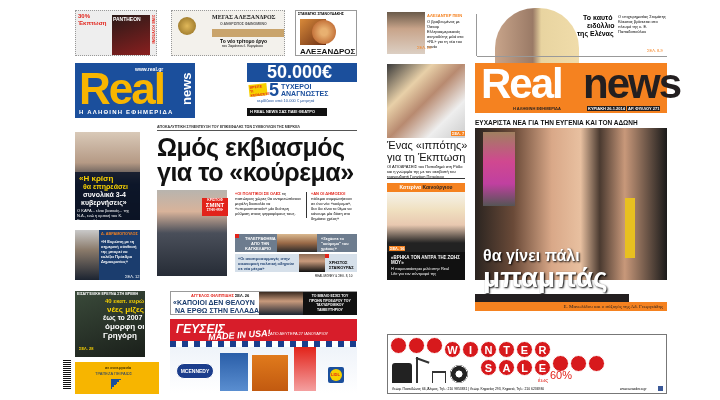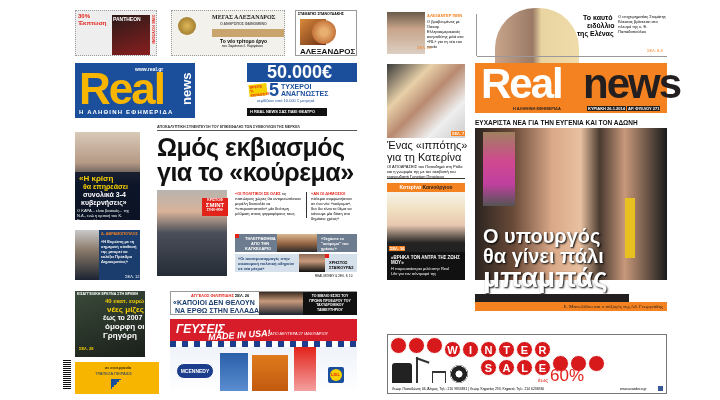--- a/index.html
+++ b/index.html
@@ -205,21 +205,21 @@
     <div class="abs reallife-real" style="left:6px; top:-3px;">Real</div>
     <div class="abs reallife-life" style="left:108px; top:-3px;">news</div>
     <div class="abs tiny bold" style="left:38px; top:43px; color:#231f20;">Η ΑΛΗΘΙΝΗ ΕΦΗΜΕΡΙΔΑ</div>
     <div class="abs white tiny bold" style="left:112px; top:43px; background:#231f20; padding:0 1px;">ΚΥΡΙΑΚΗ 26.1.2014</div>
     <div class="abs white tiny bold" style="left:152px; top:43px; background:#231f20; padding:0 1px;">ΑΡ. ΦΥΛΛΟΥ 271</div>
   </div>
 
   <div class="abs" style="left:2px; top:56px; width:78px; height:74px; background:linear-gradient(135deg,#3a3a3a 0%,#e8d0a8 30%,#b88a70 50%,#eeeeee 75%,#cccccc 100%);"></div>
   <div class="abs white tiny bold" style="left:66px; top:123px; background:#f58220; padding:0 1px;">ΣΕΛ. 7</div>
   <div class="abs" style="left:2px; top:131px; font-size:11px; color:#111;">Ένας «ιππότης»</div>
-  <div class="abs" style="left:2px; top:143px; font-size:11px; color:#111;">για τη Κατερίνα</div>
+  <div class="abs" style="left:2px; top:143px; font-size:11px; color:#111;">για τη Έκπτωση</div>
   <div class="abs tiny" style="left:2px; top:156px; width:78px;">ΟΙ ΑΠΟΔΡΑΣΕΙΣ του Παπαδημά στη Ρόδο και η γνωριμία της με τον ακτιβιστή του τραγουδιστή Γρηγόρη Πετράκου</div>
   <div class="abs" style="left:2px; top:170px; width:78px; height:1px; background:#333;"></div>
 
   <div class="abs orange" style="left:2px; top:175px; width:78px; height:9px;">
     <div class="small bold" style="text-align:center; line-height:9px;">
       <span class="white">Κατερίνα</span>
       <span style="color:#231f20;">Καινούργιου</span>
     </div>
   </div>
   <div class="abs" style="left:2px; top:184px; width:78px; height:60px; background:linear-gradient(180deg,#f5f2ea 0%,#f0e0c0 30%,#e8c8b0 55%,#222 85%);"></div>
@@ -227,22 +227,21 @@
     <div class="abs white tiny bold" style="left:2px; top:-6px; background:#f58220; padding:0 1px;">ΣΕΛ. 16</div>
     <div class="abs white bold" style="left:4px; top:3px; width:70px; font-size:4.5px; line-height:5px;">«ΒΡΗΚΑ ΤΟΝ ΑΝΤΡΑ ΤΗΣ ΖΩΗΣ ΜΟΥ»</div>
     <div class="abs white tiny" style="left:4px; top:14px; width:60px;">Η παρουσιάστρια μιλά στην Real Life για τον σύντροφό της</div>
   </div>
 
   <div class="abs bold" style="left:90px; top:111px; font-size:6.5px; white-space:nowrap; color:#111;">ΕΥΧΑΡΙΣΤΑ ΝΕΑ ΓΙΑ ΤΗΝ ΕΥΓΕΝΙΑ ΚΑΙ ΤΟΝ ΑΔΩΝΗ</div>
   <div class="abs" style="left:90px; top:120px; width:192px; height:152px; background:linear-gradient(90deg,#2a2420 0%,#6a4a38 20%,#d9a888 40%,#e8c0a0 55%,#4a3a30 65%,#c8987a 78%,#1a1a1a 100%);">
     <div class="abs" style="left:8px; top:4px; width:32px; height:74px; background:linear-gradient(180deg,#a08060,#d04890 40%,#c040a0 70%,#555);"></div>
     <div class="abs" style="left:150px; top:70px; width:10px; height:60px; background:#e8c020;"></div>
   </div>
-  <div class="abs big-white" style="left:98px; top:218px; font-size:20px; line-height:20px;">Ο υπουργός</div>
-  <div class="abs big-white" style="left:98px; top:238px; font-size:20px; line-height:20px;">θα γίνει πάλι</div>
+  <div class="abs big-white" style="left:98px; top:238px; font-size:16px; line-height:20px;">θα γίνει πάλι</div>
   <div class="abs big-white" style="left:98px; top:256px; font-size:28px; line-height:28px;">μπαμπάς</div>
   <div class="abs" style="left:90px; top:286px; width:154px; height:8px; background:#231f20;">
     <span class="bold" style="font-size:5px; color:#f58220; font-family:'Liberation Serif',serif; padding-left:2px;">Σε πελάγη ευτυχίας</span>
     <span style="font-size:5px; color:#f58220; font-family:'Liberation Serif',serif;">πλέουν η όμορφη μαέστρος</span>
   </div>
   <div class="abs white tiny bold" style="left:262px; top:287px;">ΣΕΛ. 3</div>
   <div class="abs orange" style="left:90px; top:294px; width:192px; height:9px;">
     <div style="font-size:5px; line-height:9px; font-family:'Liberation Serif',serif; text-align:right; padding-right:4px; color:#231f20;">Ε. Μανωλίδου και ο σύζυγός της Αδ. Γεωργιάδης</div>
   </div>
 
@@ -252,18 +251,18 @@
     </div>
     <div class="abs" style="left:92px; top:20px; white-space:nowrap;">
       <span class="dot">S</span><span class="dot">A</span><span class="dot">L</span><span class="dot">E</span><span class="dot"></span><span class="dot"></span><span class="dot"></span>
     </div>
     <div class="abs" style="left:4px; top:28px; width:20px; height:20px; background:#222; border-radius:3px 3px 0 0;"></div>
     <div class="abs" style="left:28px; top:22px; width:2px; height:26px; background:#333;"></div>
     <div class="abs" style="left:28px; top:22px; width:14px; height:2px; background:#333; transform:rotate(20deg); transform-origin:left;"></div>
     <div class="abs" style="left:44px; top:36px; width:14px; height:12px; border-top:2px solid #333; border-left:1px solid #333; border-right:1px solid #333;"></div>
     <div class="abs" style="left:62px; top:30px; width:18px; height:18px; border-radius:50%; background:radial-gradient(#fff 25%,#222 30%,#222 60%,#fff 65%,#111 70%);"></div>
     <div class="abs red" style="left:150px; top:42px; font-size:6px;">έως</div>
-    <div class="abs red" style="left:162px; top:32px; font-size:17px; line-height:17px;">60%</div>
+    <div class="abs red" style="left:162px; top:32px; font-size:11px; line-height:17px;">60%</div>
     <div class="abs tiny" style="left:4px; top:52px; white-space:nowrap; font-size:3.4px;">Λεωφ. Ποσειδώνος 66, Άλιμος, Τηλ.: 210 9853831 | Λεωφ. Κηφισίας 293, Κηφισιά, Τηλ.: 210 6236930</div>
     <div class="abs tiny" style="left:232px; top:52px; font-size:3.4px;">www.avaxdeco.gr</div>
     <div class="abs" style="left:270px; top:51px; width:5px; height:5px; background:#3b5998;"></div>
   </div>
 </div>
 
 </body></html>

